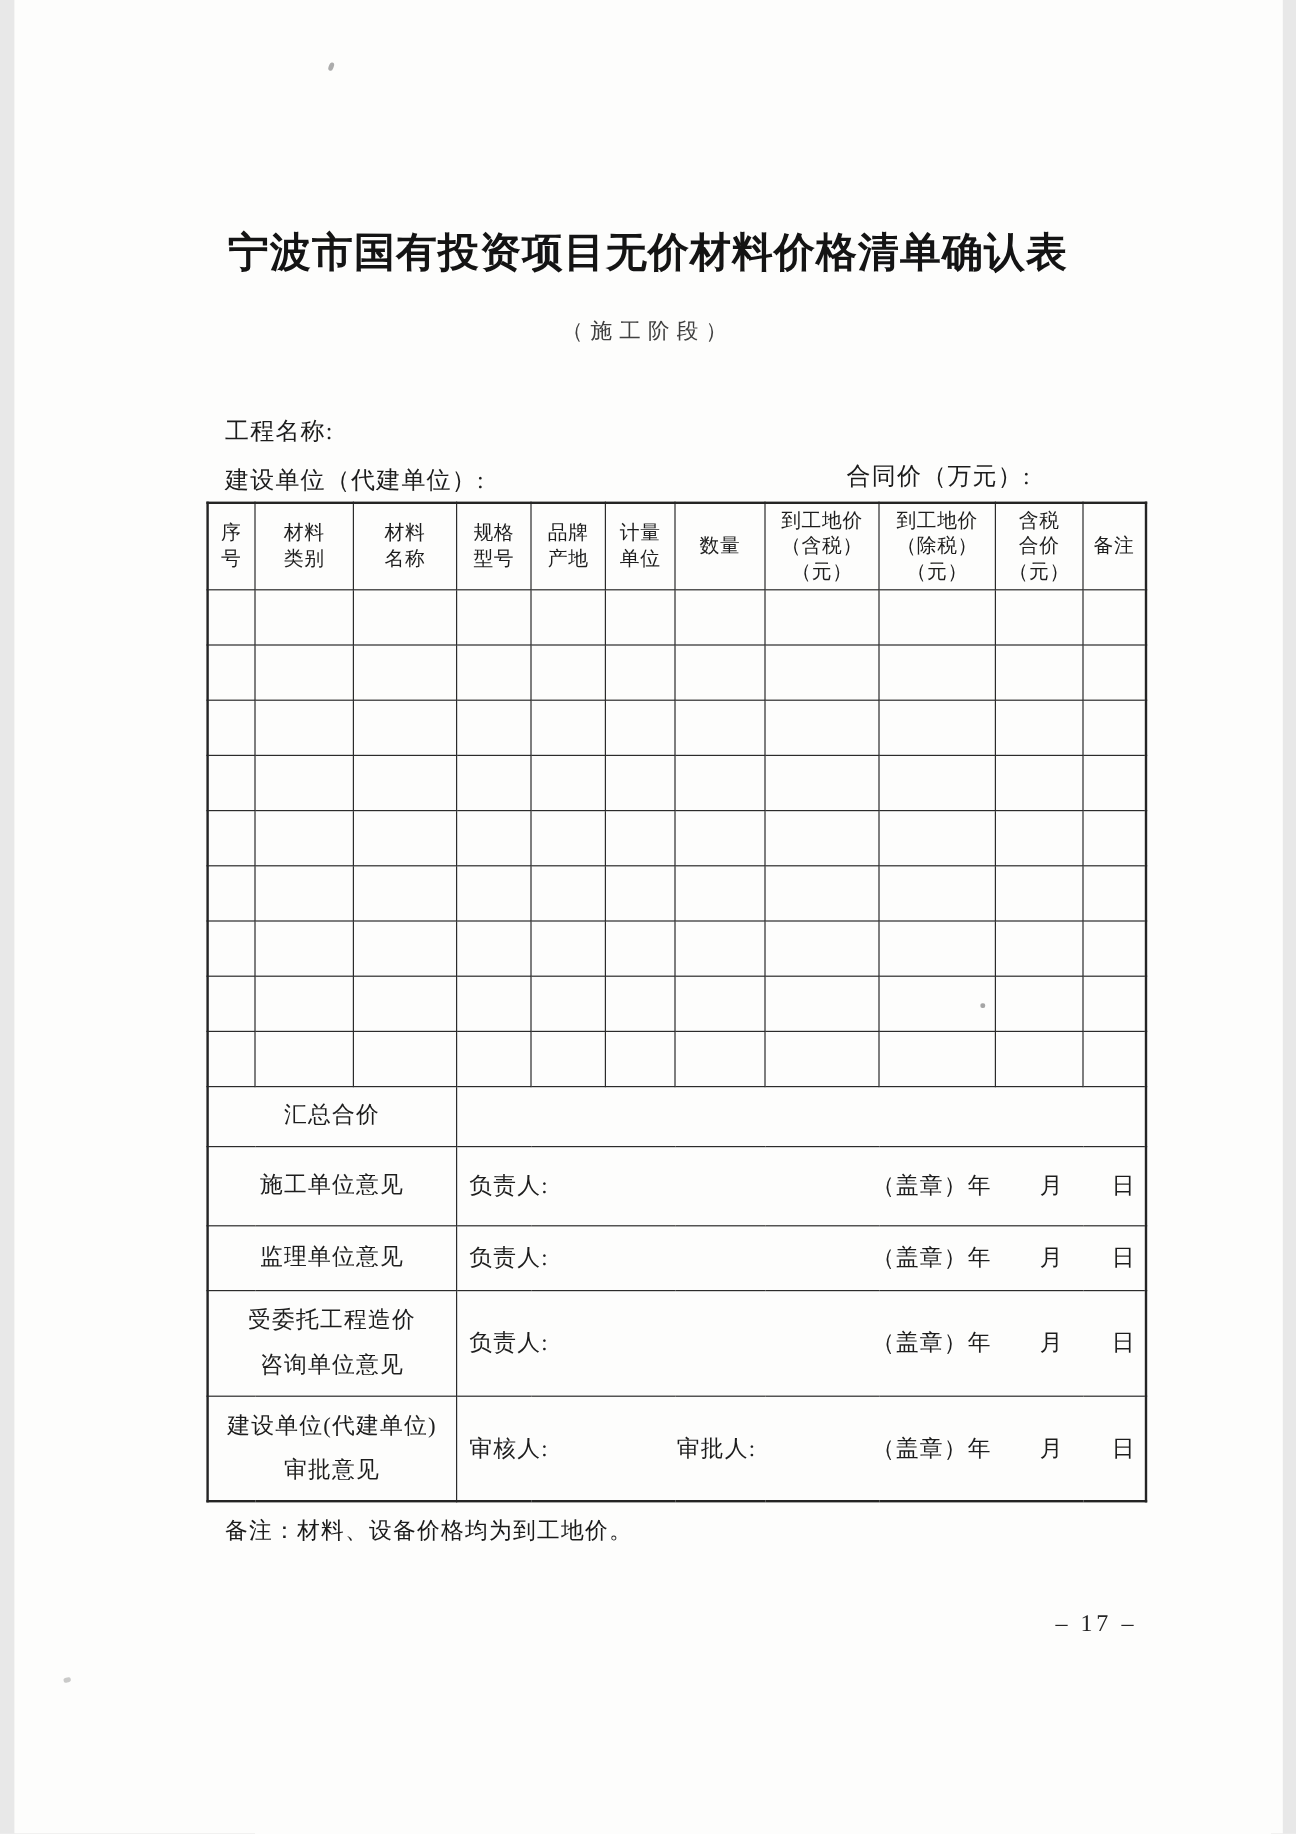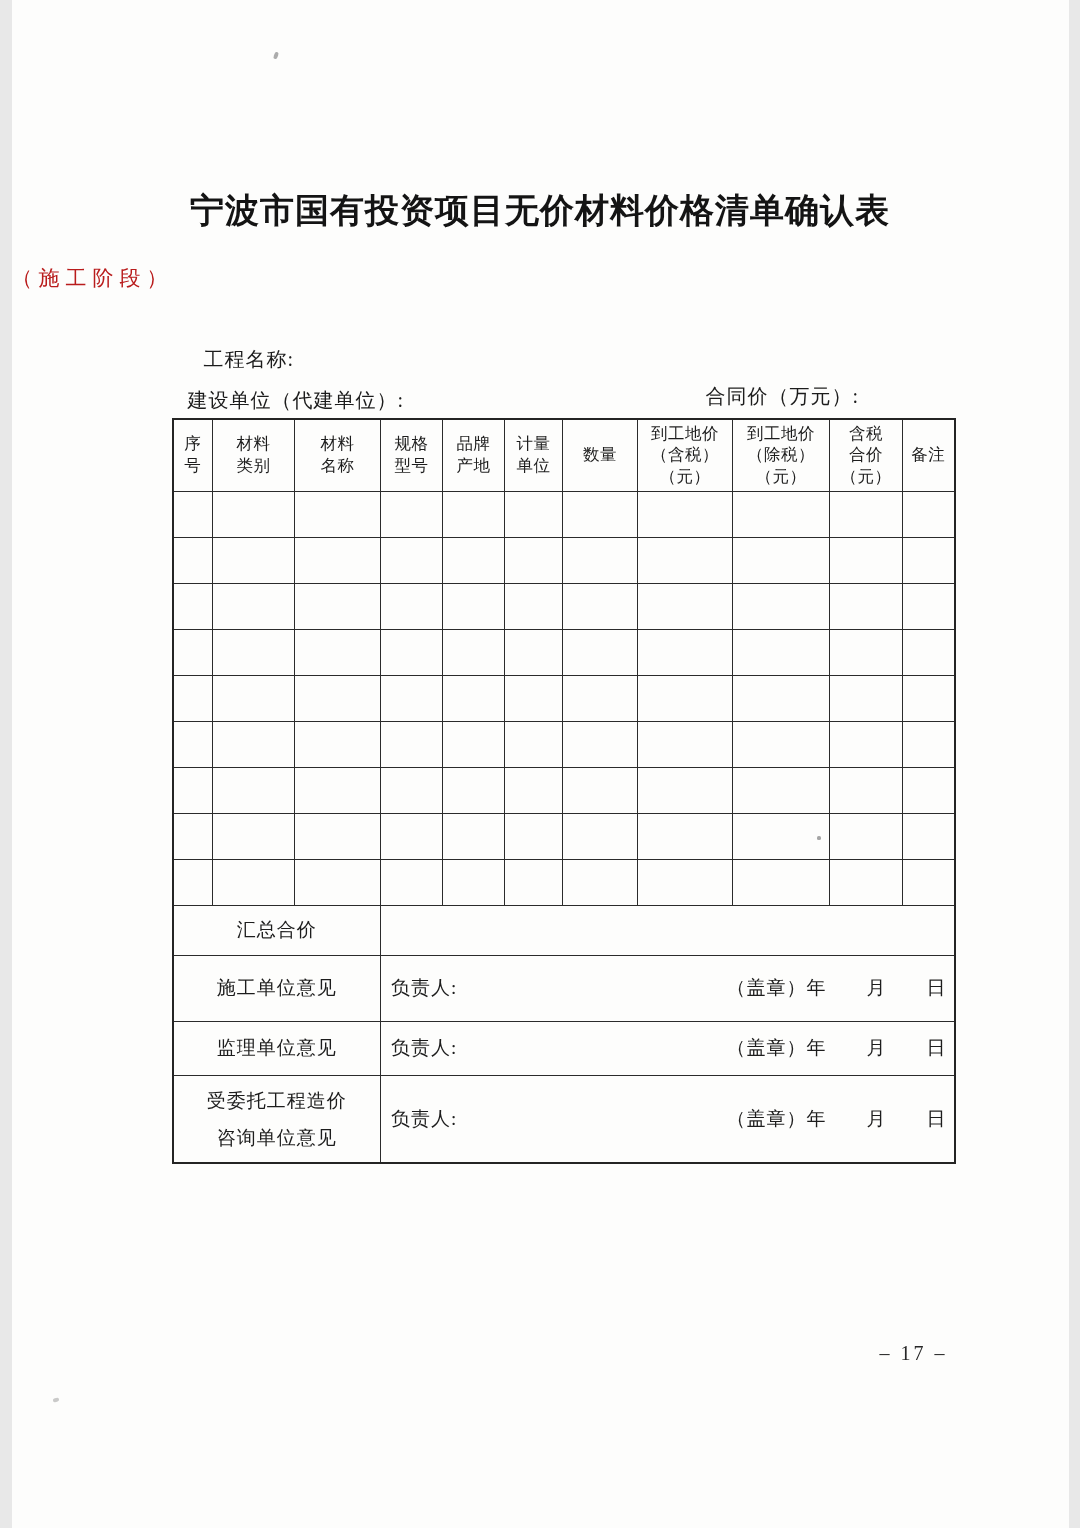--- a/index.html
+++ b/index.html
@@ -15,27 +15,27 @@
   }
   .doc-title {
     position:absolute; top:188px; left:0; width:100%;
     text-align:center;
     font-size:34px; font-weight:bold;
     letter-spacing:1px;
     color:#141414;
   }
   .doc-subtitle {
     position:absolute; top:264px; left:0; width:100%;
-    text-align:left;
-    font-size:21px;
+    text-align:center;
+    font-size:18px;
     letter-spacing:6px;
-    color:#b91c1c;
+    color:#404040;
   }
   .meta-label { position:absolute; font-size:20px; color:#1c1c1c; letter-spacing:1px; }
-  .m-project { top:346px; left:192px; }
+  .m-project { top:346px; left:176px; }
   .m-unit    { top:387px; left:176px; }
   .m-price   { top:383px; left:694px; }
 
   table.form {
     position:absolute; top:418px; left:160px;
     width:782px;
     border-collapse:collapse;
     table-layout:fixed;
     border:2.5px solid #242424;
   }
@@ -284,21 +284,31 @@
         </td>
       </tr>
       <tr class="row-sig-c">
         <td class="lbl" colspan="3">受委托工程造价
 咨询单位意见</td>
         <td class="content" colspan="8">
           <span class="f1">负责人:</span>
           <span class="stamp">（盖章）年　　月　　日</span>
         </td>
       </tr>
+      <tr class="row-sig-d">
+        <td class="lbl" colspan="3">建设单位(代建单位)
+审批意见</td>
+        <td class="content" colspan="8">
+          <span class="f1">审核人:</span>
+          <span class="f2">审批人:</span>
+          <span class="stamp">（盖章）年　　月　　日</span>
+        </td>
+      </tr>
     </tbody>
   </table>
 
+  <div class="footer-note">备注：材料、设备价格均为到工地价。</div>
   <div class="page-number">– 17 –</div>
 
   <div class="artifact a1"></div>
   <div class="artifact a2"></div>
   <div class="artifact a3"></div>
 </div>
 
 </body></html>

